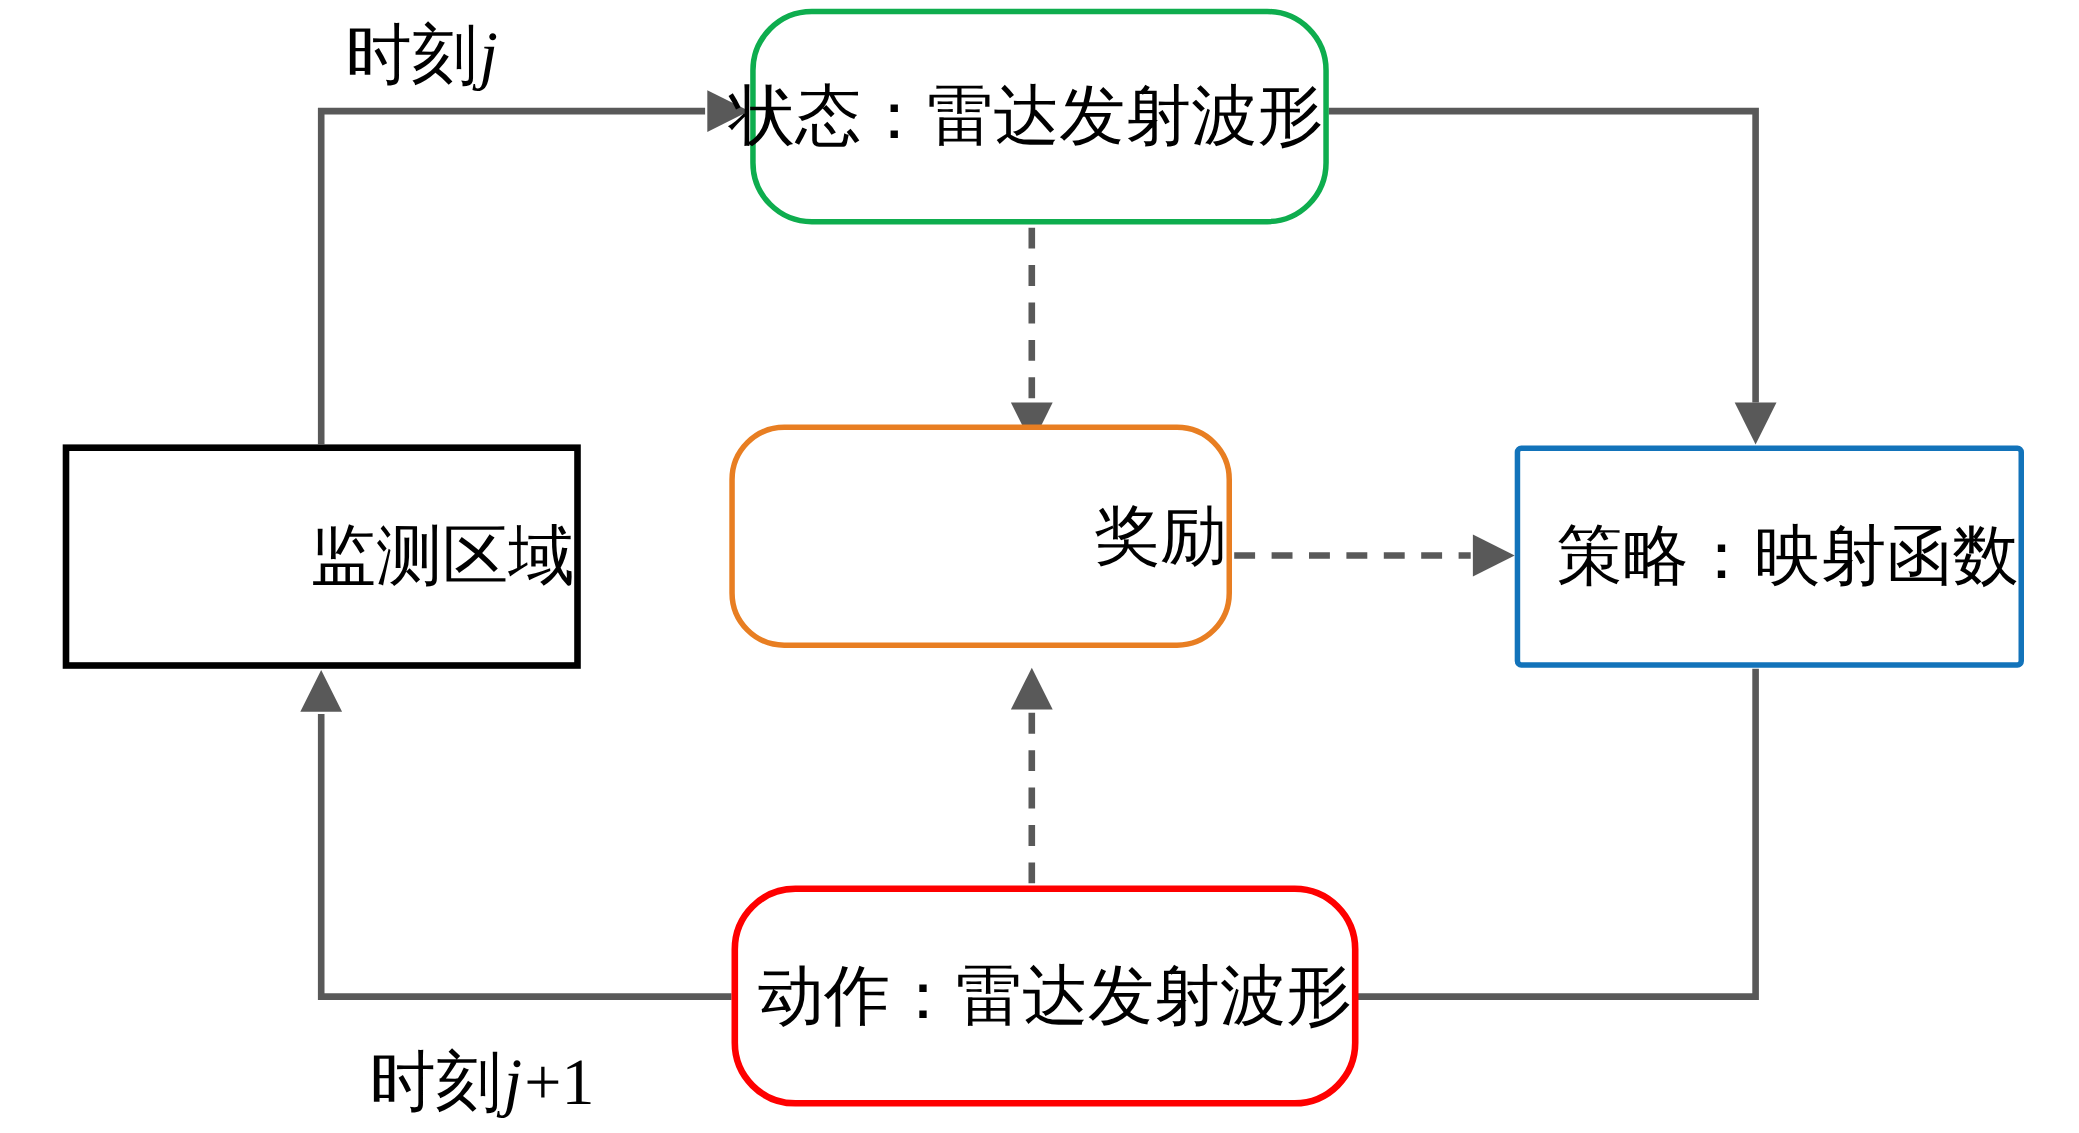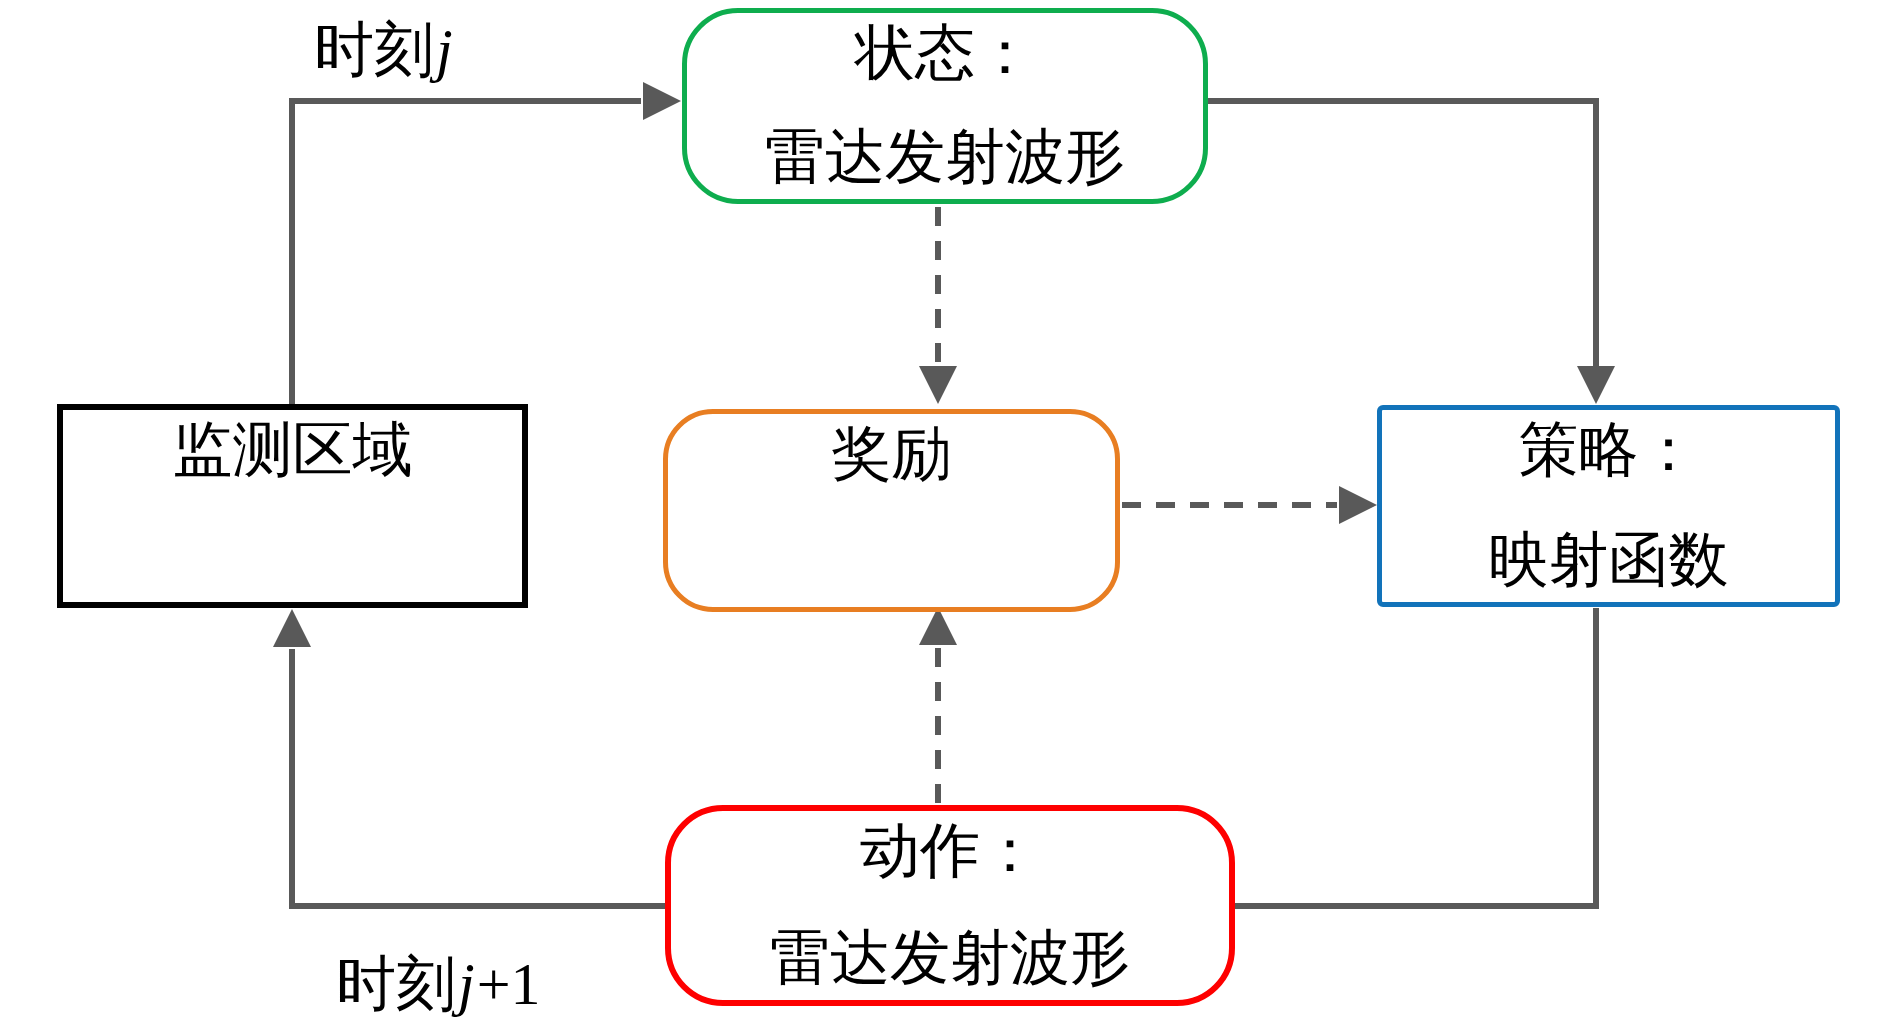--- a/index.html
+++ b/index.html
@@ -4,26 +4,26 @@
 <style>
   html,body{margin:0;padding:0;}
   body{background:#fff;font-family:"Liberation Serif","DejaVu Serif",serif;}
   #canvas{position:relative;width:1890px;height:1030px;background:#fff;overflow:hidden;}
   #connectors{position:absolute;left:0;top:0;width:1890px;height:1030px;}
   .conn{stroke:var(--c-line);stroke-width:6;fill:none;}
   .dashed{stroke-dasharray:19 15;}
   .head{fill:var(--c-line);stroke:none;}
   .node{
     position:absolute;box-sizing:border-box;background:#fff;
-    display:flex;flex-direction:column;align-items:center;justify-content:space-between;
+    display:flex;align-items:center;justify-content:flex-end;
     text-align:center;color:#000;font-size:60px;line-height:1.36;white-space:nowrap;
   }
   .node-state{left:682px;top:8px;width:526px;height:196px;border:5px solid var(--c-green);border-radius:56px;}
   .node-monitor{left:57px;top:404px;width:471px;height:204px;border:6px solid var(--c-black);}
-  .node-reward{left:663px;top:409px;width:457px;height:203px;border:5px solid var(--c-orange);border-radius:50px;}
+  .node-reward{left:663px;top:386px;width:457px;height:203px;border:5px solid var(--c-orange);border-radius:50px;}
   .node-policy{left:1377px;top:405px;width:463px;height:202px;border:5px solid var(--c-blue);border-radius:6px;}
   .node-action{left:665px;top:805px;width:570px;height:201px;border:6px solid var(--c-red);border-radius:58px;}
   .float-label{position:absolute;color:#000;font-size:60px;white-space:nowrap;}
   .label-time-j{left:314px;top:10px;}
   .label-time-j1{left:336px;top:944px;}
   .math-var{font-style:italic;padding:0 2px;}
 </style>
 </head>
 <body>
 

